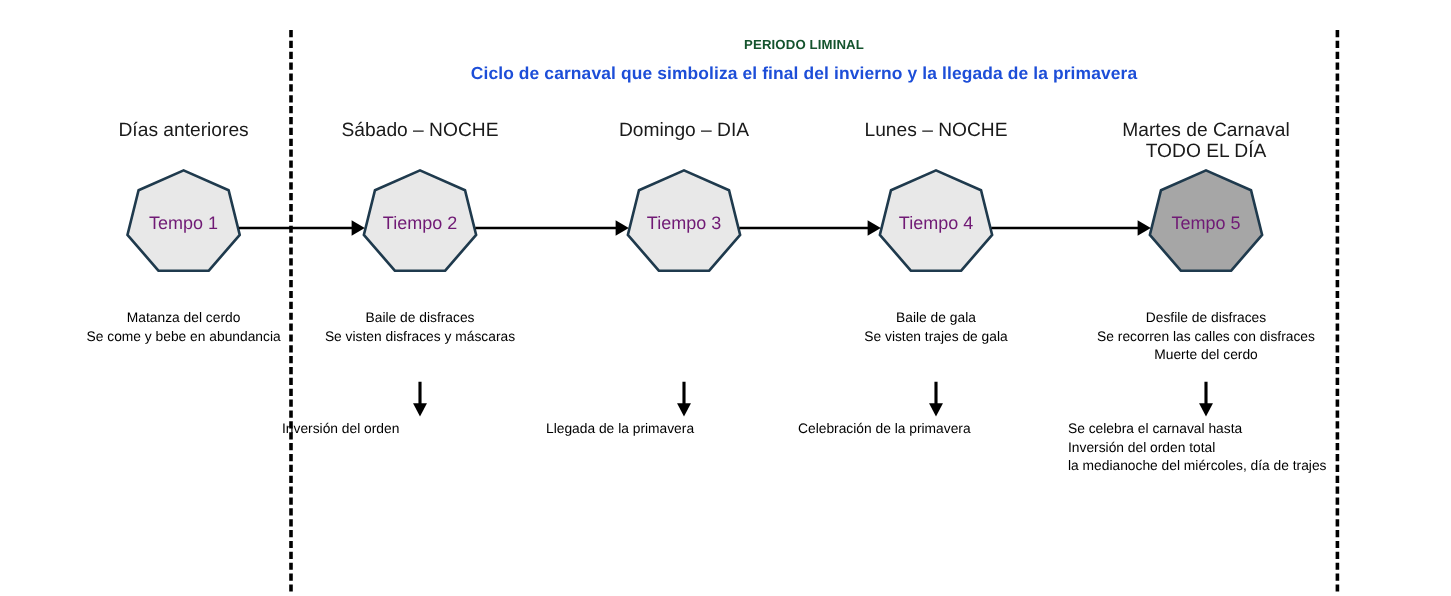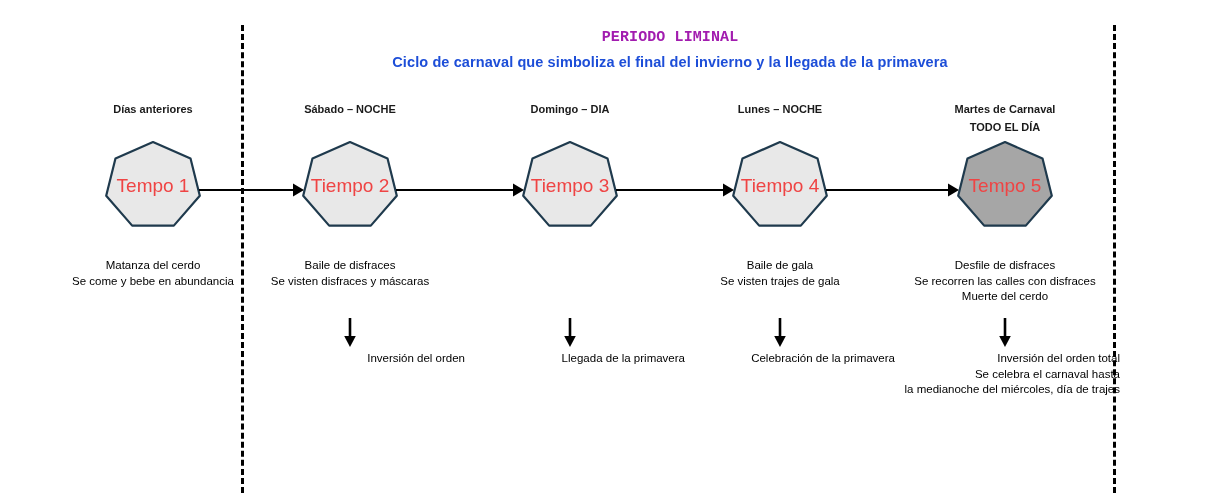--- a/index.html
+++ b/index.html
@@ -21,26 +21,25 @@
 
   
   .header {
     position: absolute;
     left: 300px;
     top: 28px;
     width: 740px;
     text-align: center;
   }
   .header .title {
-    font-size: 15px;
+    font-size: 11px;
     font-weight: bold;
     letter-spacing: 0.1px;
     line-height: 20px;
-    color: #a21caf;
-    font-family: Liberation Mono, monospace;
+    color: #14532d;
   }
   .header .subtitle {
     font-size: 14.5px;
     font-weight: bold;
     letter-spacing: 0.1px;
     line-height: 20px;
     margin-top: 4px;
     color: #1d4ed8;
   }
 
@@ -56,25 +55,24 @@
   #boundary-right { left: 1113px; }
 
   
   .col {
     position: absolute;
     top: 100px;
     width: 230px;
     text-align: center;
   }
   .col .phase-label {
-    font-size: 11px;
+    font-size: 16px;
     line-height: 18px;
     color: #1a1a1a;
     height: 40px;
-    font-weight: bold;
   }
 
   
   .node-wrap {
     position: relative;
     width: 230px;
     height: 102px;
   }
   .node {
     position: absolute;
@@ -87,39 +85,39 @@
   .node svg { display: block; }
   .node .node-text {
     position: absolute;
     left: 0;
     top: 0;
     width: 100px;
     height: 92px;
     display: flex;
     align-items: center;
     justify-content: center;
-    font-size: 19px;
-    color: #ef4444;
+    font-size: 15px;
+    color: #701a75;
     pointer-events: none;
   }
 
   
   .desc {
     margin-top: 16px;
     font-size: 11.5px;
     line-height: 15.5px;
     color: #000;
   }
   .desc .b { font-weight: normal; }
 
   
   .outcome {
     position: absolute;
     width: 230px;
-    text-align: right;
+    text-align: left;
   }
   .outcome .down-arrow { display: block; margin: 0 auto; }
   .outcome .outcome-text {
     margin-top: 3px;
     font-size: 11.5px;
     line-height: 15.5px;
     color: #000;
   }
 
   
@@ -273,18 +271,18 @@
       <div class="outcome-text">
         <div>Celebración de la primavera</div>
       </div>
     </div>
     <div class="outcome" style="left: 890px; top: 318px;">
       <svg class="down-arrow" width="18" height="30" viewBox="0 0 18 30">
         <line x1="9" y1="0" x2="9" y2="20" stroke="#000000" stroke-width="2.6"></line>
         <polygon points="9,29 3.2,18 14.8,18" fill="#000000"></polygon>
       </svg>
       <div class="outcome-text">
+        <div>Se celebra el carnaval hasta</div>
         <div>Inversión del orden total</div>
-        <div>Se celebra el carnaval hasta</div>
         <div>la medianoche del miércoles, día de trajes</div>
       </div>
     </div>
   </div>
 
 </body></html>

